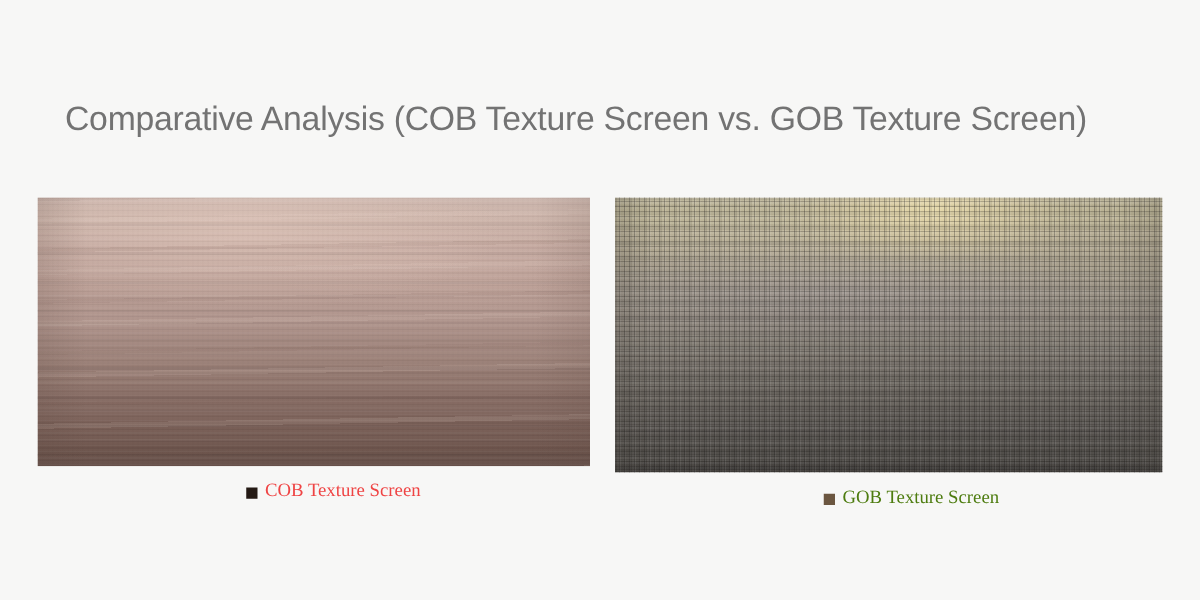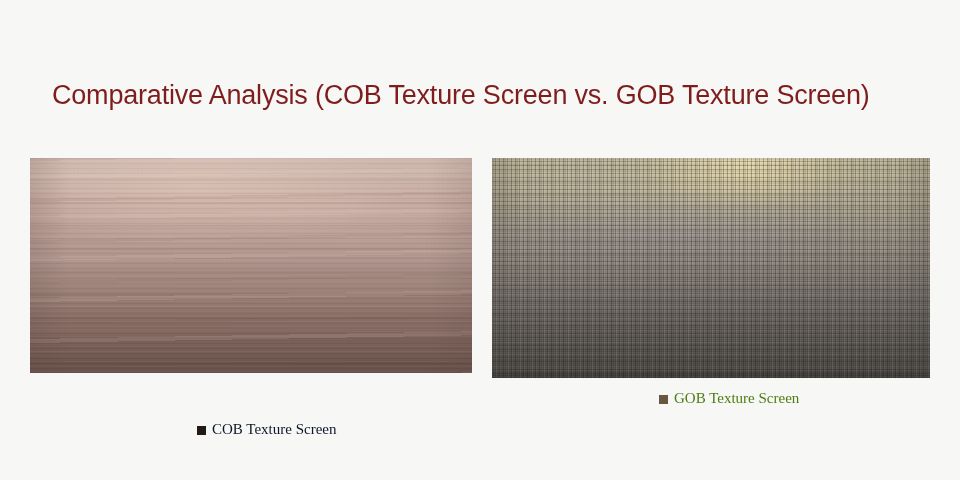--- a/index.html
+++ b/index.html
@@ -16,21 +16,21 @@
     position: relative;
   }
 
   
   .page-title {
     position: absolute;
     left: 52px;
     top: 78px;
     font-size: 27px;
     line-height: 34px;
-    color: #7f1d1d;
+    color: #737373;
     font-family: "Liberation Sans", sans-serif;
     white-space: nowrap;
     letter-spacing: -0.2px;
   }
 
   
   .panel {
     position: absolute;
     overflow: hidden;
   }
@@ -286,22 +286,21 @@
     gap: 6px;
     font-family: "Liberation Serif", serif;
     font-size: 15px;
     line-height: 18px;
     white-space: nowrap;
   }
 
   .caption-cob {
     left: 197px;
     top: 384px;
-    color: #0f172a;
-    margin-top: 36px;
+    color: #ef4444;
   }
 
   .caption-gob {
     left: 659px;
     top: 389px;
     color: #4d7c0f;
   }
 
   .bullet {
     width: 9px;

